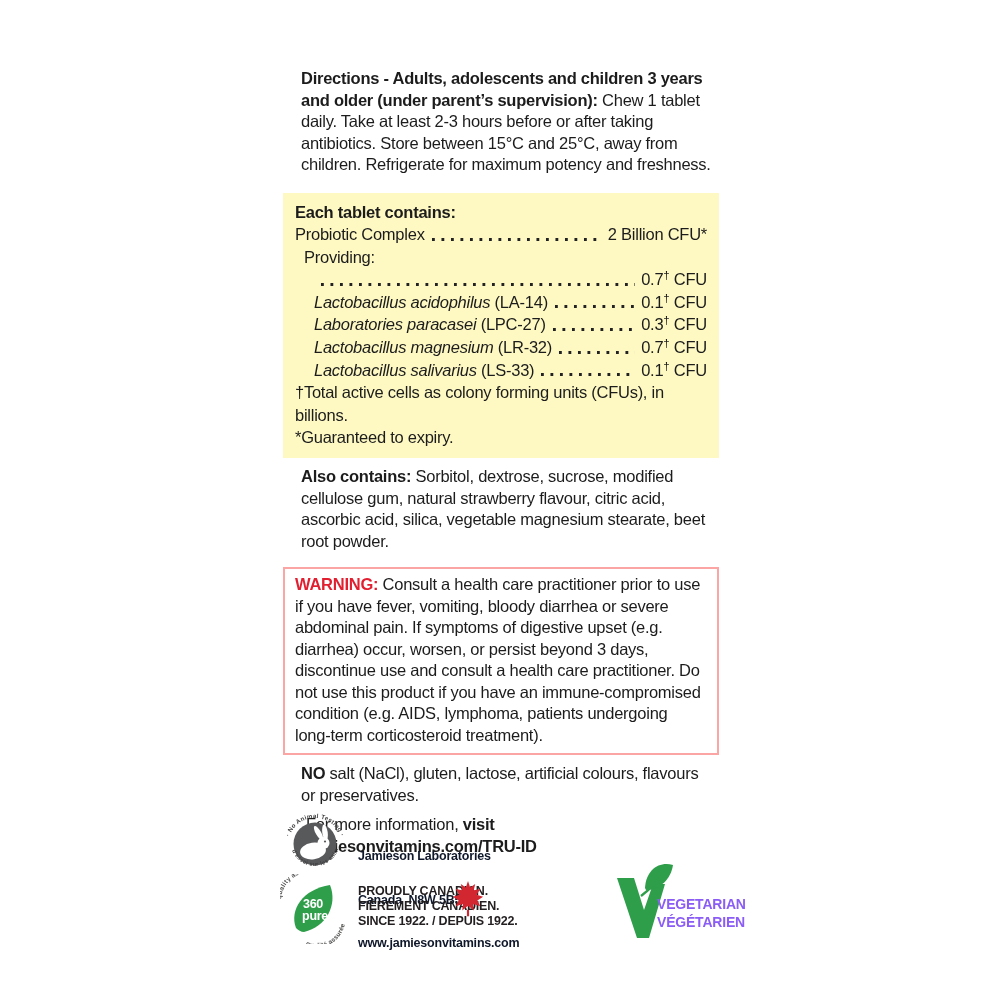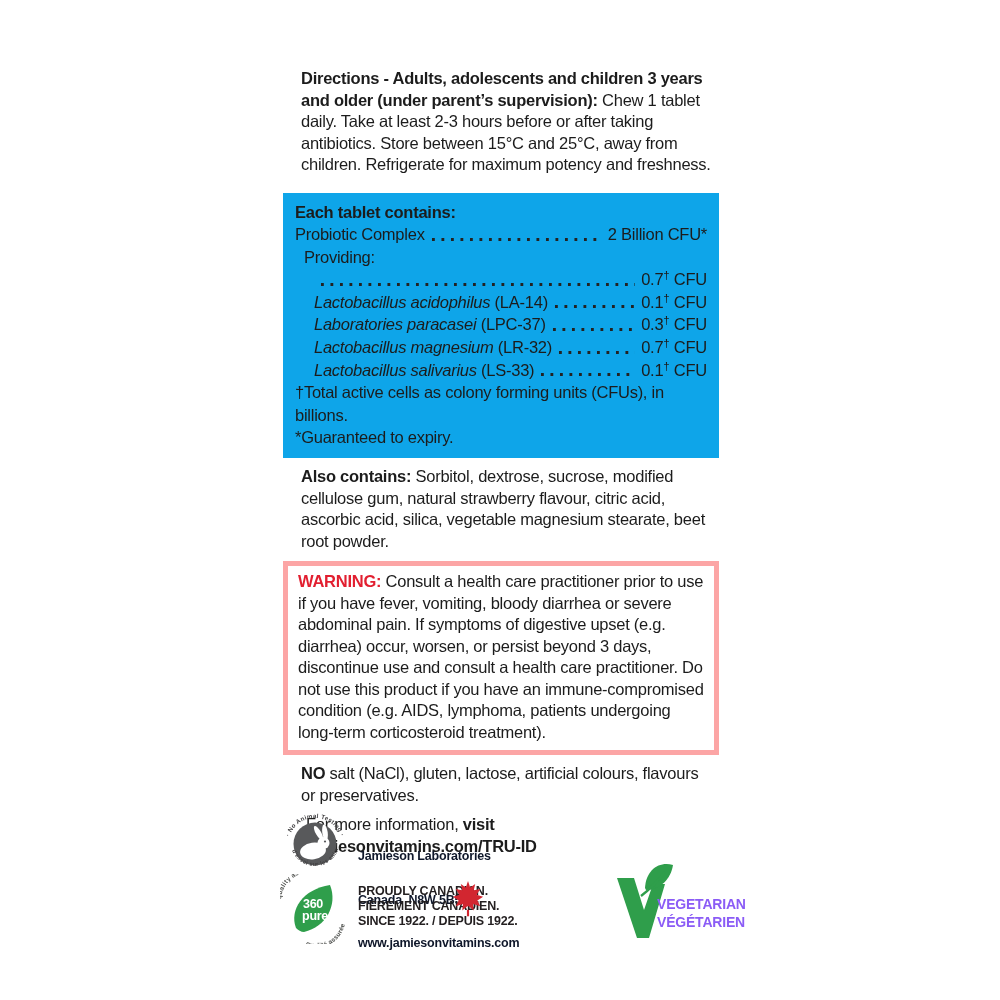--- a/index.html
+++ b/index.html
@@ -10,40 +10,40 @@
   }
   .label{
     position:absolute;left:283px;top:60px;width:436px;
     font-size:16.5px;line-height:21.5px;letter-spacing:-0.25px;
   }
   .label p{margin:8px;}
   b{font-weight:bold;}
   .pad{padding-left:10px;}
   
   .facts-box{
-    background:#0ea5e9;
+    background:#fef9c3;
     margin-top:17px;
     padding:8px 12px 9px 12px;
     line-height:22.6px;
   }
   .facts-title{font-weight:bold;}
   .frow{display:flex;align-items:flex-end;}
   .frow .nm{white-space:nowrap;}
   .frow .val{white-space:nowrap;}
   .dots{
     flex:1 1 auto;min-width:12px;height:5px;margin:0 6px 4px 6px;align-self:flex-end;
     background-image:radial-gradient(circle 1.6px at 2.5px 2.5px, #222 97%, rgba(0,0,0,0) 100%);
     background-size:9.5px 5px;background-repeat:repeat-x;
   }
   .providing{padding-left:9px;}
   .sp{padding-left:19px;}
   sup.dg{font-size:70%;vertical-align:super;line-height:0;}
   .also{margin-top:13px;}
   .warning-box{
-    margin-top:9px;border:5px solid #fca5a5;
+    margin-top:15px;border:2px solid #fca5a5;
     padding:5px 10px 7px 10px;
   }
   .warn-lead{color:#e21f30;font-weight:bold;}
   .no-claims{margin-top:10px;}
   .more-info{margin-top:17px;padding-left:15px;}
   
   .addr{
     position:absolute;left:358px;top:820px;font-weight:bold;font-size:12.5px;
     line-height:14.5px;letter-spacing:-0.2px;color:#0f172a;white-space:pre-wrap;
   }
@@ -79,21 +79,21 @@
     <div class="frow sp">
       <span class="dots"></span>
       <span class="val"><span>0.7</span><sup class="dg">†</sup><span> CFU</span></span>
     </div>
     <div class="frow sp">
       <span class="nm"><i>Lactobacillus acidophilus</i><span></span><i></i><span> (LA-14)</span></span>
       <span class="dots"></span>
       <span class="val"><span>0.1</span><sup class="dg">†</sup><span> CFU</span></span>
     </div>
     <div class="frow sp">
-      <span class="nm"><i>Laboratories paracasei</i><span></span><i></i><span> (LPC-37)</span></span>
+      <span class="nm"><i>Laboratories paracasei</i><span></span><i></i><span> (LPC-27)</span></span>
       <span class="dots"></span>
       <span class="val"><span>0.3</span><sup class="dg">†</sup><span> CFU</span></span>
     </div>
     <div class="frow sp">
       <span class="nm"><i>Lactobacillus magnesium</i><span></span><i></i><span> (LR-32)</span></span>
       <span class="dots"></span>
       <span class="val"><span>0.7</span><sup class="dg">†</sup><span> CFU</span></span>
     </div>
     <div class="frow sp">
       <span class="nm"><i>Lactobacillus salivarius</i><span></span><i></i><span> (LS-33)</span></span>

